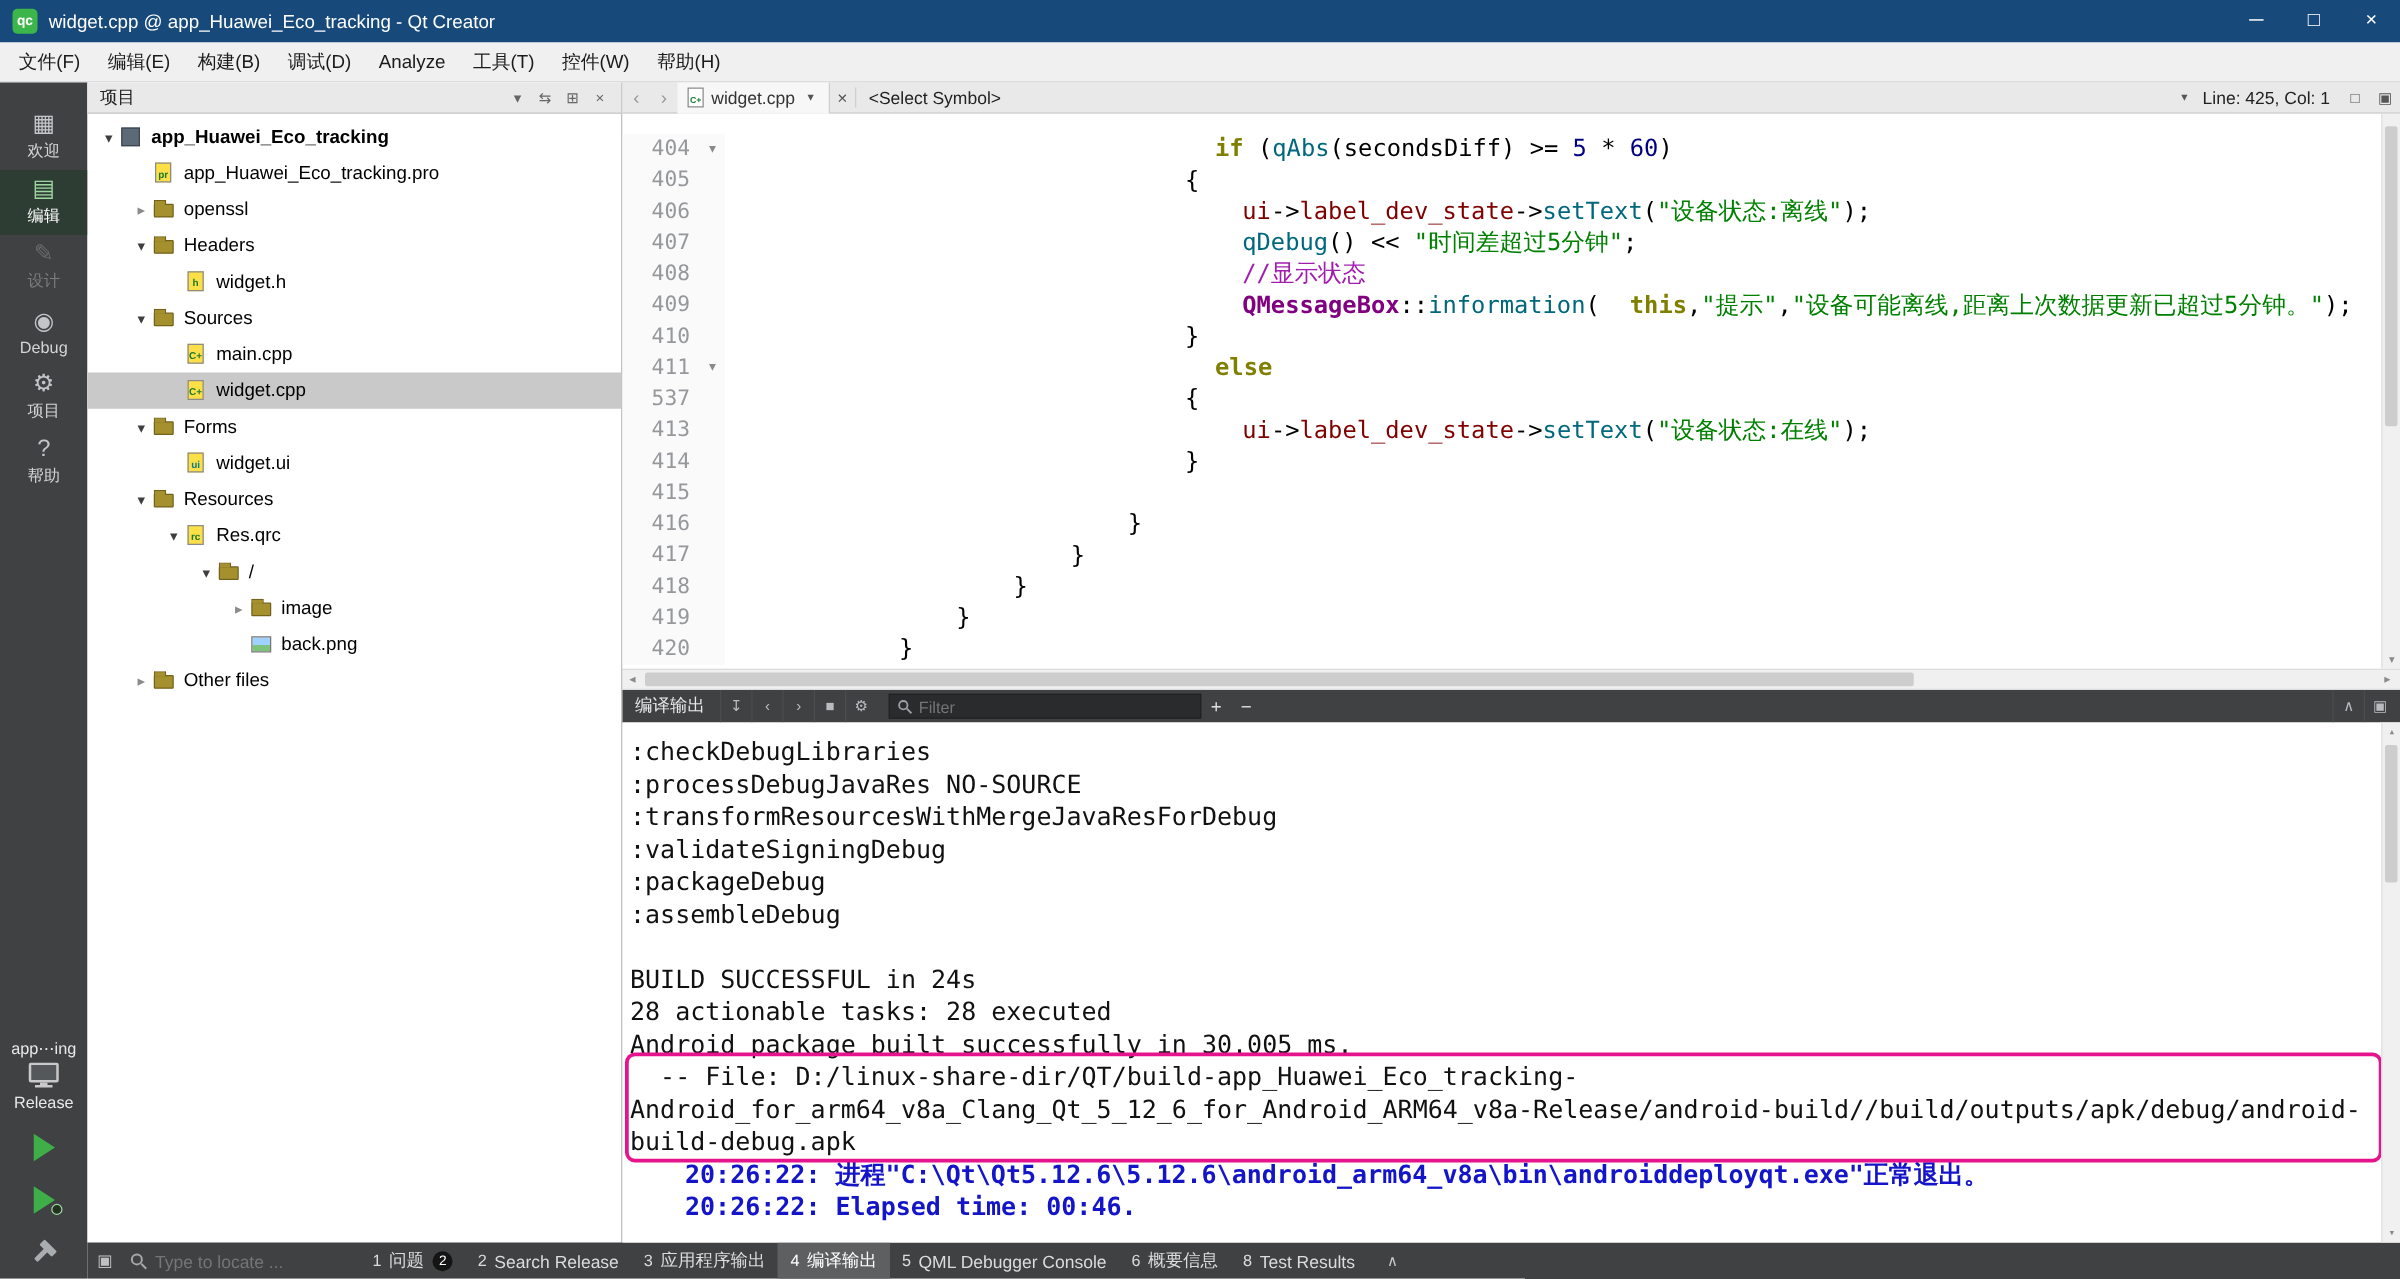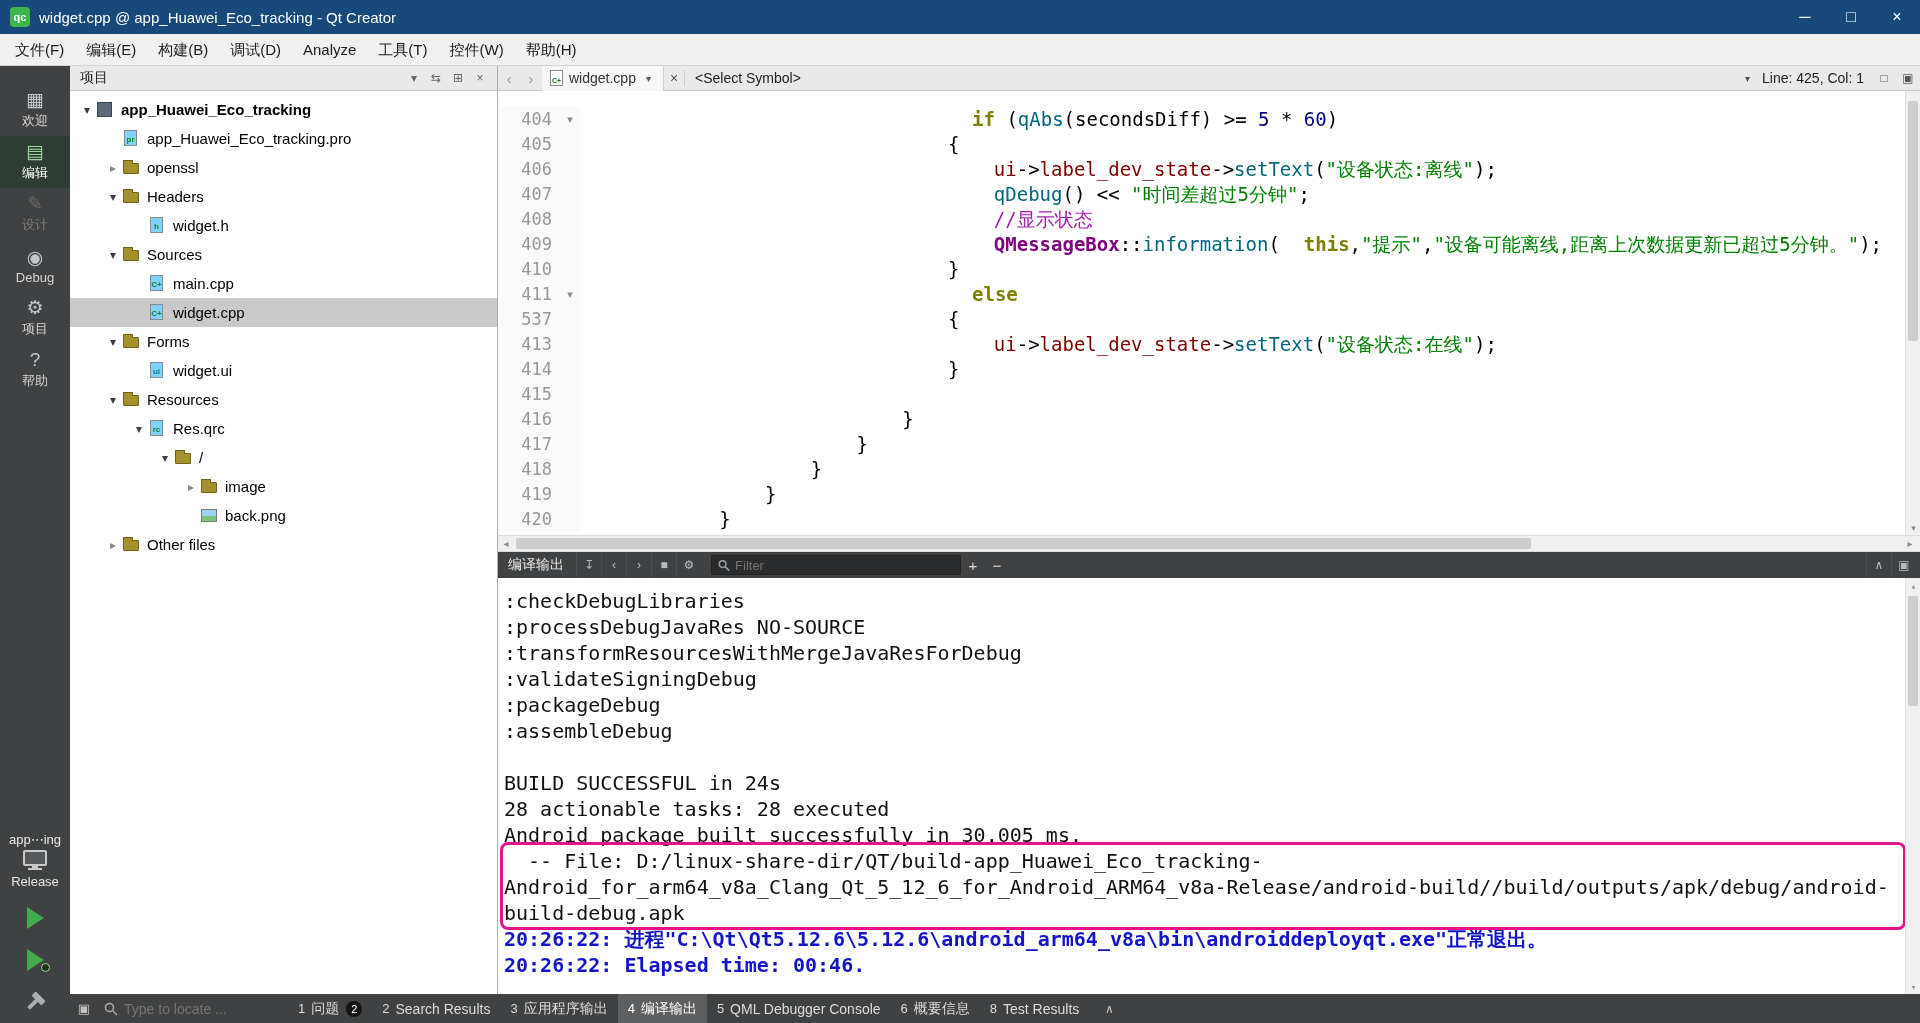--- a/index.html
+++ b/index.html
@@ -47,21 +47,21 @@
   .tree{flex:1;overflow:hidden;padding-top:4px;}
   .tree-row{height:29px;display:flex;align-items:center;font-size:15px;color:#000;}
   .tree-row.selected{background:#c9c9c9;}
   .tree-row.bold .tree-label{font-weight:bold;}
   .tree-row .chev{width:18px;text-align:center;color:#3e3e3e;font-size:12px;flex:none;}
   .tree-row .chev.collapsed{color:#8a8a8a;}
   .tree-icon{width:19px;height:17px;flex:none;margin-right:6px;position:relative;}
   .icon-folder{position:absolute;left:1px;top:4px;width:16px;height:11px;background:#a5902e;border:1px solid #73621c;border-radius:1px;}
   .icon-folder::before{content:"";position:absolute;top:-4px;left:-1px;width:8px;height:3px;background:#a5902e;
                        border:1px solid #73621c;border-bottom:none;border-radius:1px 1px 0 0;}
-  .icon-file{position:absolute;left:2px;top:0;width:13px;height:16px;background:#7dd3fc;border:1px solid #8a8a8a;
+  .icon-file{position:absolute;left:2px;top:0;width:13px;height:16px;background:#fde047;border:1px solid #8a8a8a;
              font-size:8px;font-weight:bold;display:flex;align-items:flex-end;justify-content:center;line-height:8px;padding-bottom:1px;}
   .icon-file.h,.icon-file.cpp,.icon-file.qrc,.icon-file.pro{color:#1b7a2f;}
   .icon-file.ui{color:#0a7a8c;}
   .icon-png{position:absolute;left:1px;top:2px;width:16px;height:13px;border:1px solid #777;
             background:linear-gradient(#9fd2ff 55%,#7cc47c 45%);}
   .icon-project{position:absolute;left:1px;top:1px;width:15px;height:15px;background:#5c6a77;border:1px solid #3c4650;}
   .tree-label{white-space:nowrap;}
 
   
   .editor-col{flex:1;display:flex;flex-direction:column;min-width:0;}
@@ -111,21 +111,21 @@
            font-size:12px;border-left:1px solid #4a4c4e;}
   .filter-box{display:flex;align-items:center;gap:5px;background:#2a2b2c;border:1px solid #222;height:20px;width:250px;
               margin-left:10px;padding:0 6px;color:#9aa0a4;font-size:13px;}
   .filter-box input{background:transparent;border:none;outline:none;color:#0ea5e9;font-size:13px;width:100%;font-family:inherit;}
   .zoom-btn{width:24px;text-align:center;color:#e0e0e0;font-size:15px;}
   .oh-spacer{flex:1;}
 
   .output-area{flex:1;position:relative;background:#fff;padding:10px 20px 0 6px;color:#111;
                font-family:"DejaVu Sans Mono",monospace;font-size:20px;line-height:26px;overflow:hidden;}
   .out-line{white-space:pre;min-height:26px;}
-  .out-line.blue{color:#1414c8;font-weight:bold;}
+  .out-line.blue{color:#1414c8;font-weight:bold;margin-left:44px;}
   .annotation-box{position:absolute;left:2px;right:14px;top:264px;height:88px;border:3px solid #e6148c;
                   border-radius:8px;pointer-events:none;}
 
   
   .statusbar{height:29px;background:#3f4143;display:flex;align-items:center;color:#dcdcdc;font-size:14px;flex:none;}
   .sb-icon{width:28px;text-align:center;color:#c0c0c0;font-size:13px;}
   .locator{display:flex;align-items:center;gap:6px;width:190px;padding:0 6px;color:#a8a8a8;}
   .locator input{background:transparent;border:none;outline:none;color:#bdbdbd;width:140px;font-size:14px;font-family:inherit;}
   .sb-pane{display:flex;align-items:center;height:29px;padding:0 10px;gap:6px;white-space:nowrap;}
   .sb-pane.active{background:#5d5f61;color:#fff;}
@@ -524,21 +524,21 @@
         <input placeholder="Type to locate ..." style="">
       </div>
       <div style="display:flex;">
           <div class="sb-pane">
             <span class="pane-num">1</span>
             <span class="pane-label">问题</span>
             <span class="badge">2</span>
           </div>
           <div class="sb-pane">
             <span class="pane-num">2</span>
-            <span class="pane-label">Search Results</span>
+            <span class="pane-label">Search Release</span>
           </div>
           <div class="sb-pane">
             <span class="pane-num">3</span>
             <span class="pane-label">应用程序输出</span>
           </div>
           <div class="sb-pane active">
             <span class="pane-num">4</span>
             <span class="pane-label">编译输出</span>
           </div>
           <div class="sb-pane">

